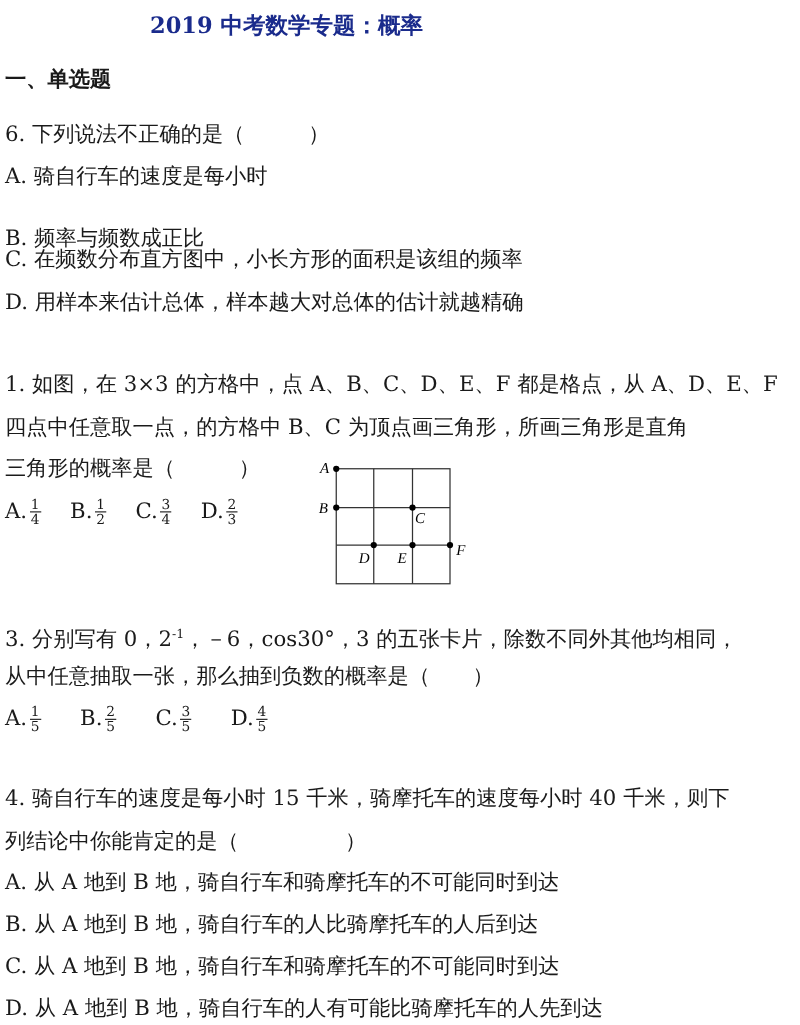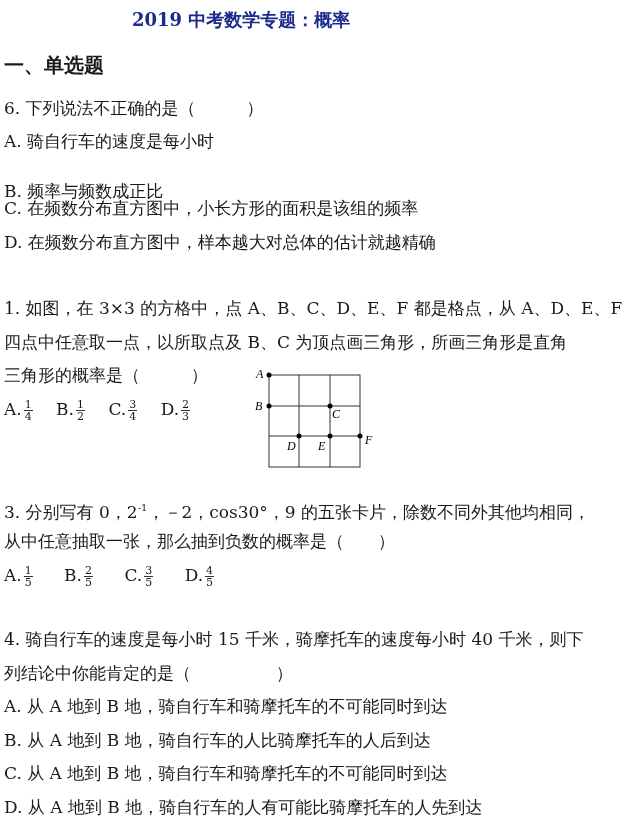--- a/index.html
+++ b/index.html
@@ -1,41 +1,41 @@
 <!DOCTYPE html>
 <html><head>
   <meta charset="utf-8">
   <style>
     html, body { margin:0; padding:0; background:#fff; }
     body { width:640px; height:820px; position:relative; overflow:hidden;
       font-family:"DejaVu Serif", "Liberation Serif", serif; color:#1a1a1a; }
     .line { position:absolute; left:4px; font-size:17px; line-height:22px; white-space:nowrap; }
-    .title { position:absolute; left:120px; top:8px; font-size:18px; color:#1a2b8c; font-weight:bold; white-space:nowrap;margin-left:12px; }
-    .section { position:absolute; left:4px; top:52px; font-size:20px; font-weight:bold; white-space:nowrap; }
+    .title { position:absolute; left:120px; top:8px; font-size:18px; color:#1a2b8c; font-weight:bold; white-space:nowrap; }
+    .section { position:absolute; left:4px; top:52px; font-size:17px; font-weight:bold; white-space:nowrap; }
     .frac { display:inline-block; vertical-align:middle; text-align:center; font-size:11px; line-height:11px; margin-left:2px; }
     .frac .num { display:block; border-bottom:1px solid #333; padding:0 1px; }
     .frac .den { display:block; padding:0 1px; }
     .opt { display:inline-block; margin-right:18px; }
     sup { font-size:10px; }
     #grid { position:absolute; left:250px; top:362px; }
   </style>
 </head>
 <body>
 
 <div class="title">2019 中考数学专题：概率</div>
 <div class="section">一、单选题</div>
 
 <div class="line" style="top:97px">6. 下列说法不正确的是（　　　）</div>
 <div class="line" style="top:130px">A. 骑自行车的速度是每小时</div>
 <div class="line" style="top:180px">B. 频率与频数成正比</div>
 <div class="line" style="top:197px">C. 在频数分布直方图中，小长方形的面积是该组的频率</div>
-<div class="line" style="top:231px">D. 在频数分布直方图中，样本越大对总体的估计就越精确</div>
+<div class="line" style="top:231px">D. 用样本来估计总体，样本越大对总体的估计就越精确</div>
 
 <div class="line" style="top:297px">1. 如图，在 3×3 的方格中，点 A、B、C、D、E、F 都是格点，从 A、D、E、F</div>
-<div class="line" style="top:331px">四点中任意取一点，以所取点及 B、C 为顶点画三角形，所画三角形是直角</div>
+<div class="line" style="top:331px">四点中任意取一点，的方格中 B、C 为顶点画三角形，所画三角形是直角</div>
 <div class="line" style="top:364px">三角形的概率是（　　　）</div>
 <div class="line" style="top:398px">
   <span class="opt"><span>A.</span><span class="frac"><span class="num">1</span><span class="den">4</span></span></span>
   <span class="opt"><span>B.</span><span class="frac"><span class="num">1</span><span class="den">2</span></span></span>
   <span class="opt"><span>C.</span><span class="frac"><span class="num">3</span><span class="den">4</span></span></span>
   <span class="opt"><span>D.</span><span class="frac"><span class="num">2</span><span class="den">3</span></span></span>
 </div>
 
 <svg id="grid" width="130" height="110" font-family="Liberation Serif, serif" font-style="italic" font-size="12">
   <g stroke="#333" stroke-width="1" fill="none">
@@ -54,21 +54,21 @@
     <circle cx="110" cy="74" r="2.5"></circle>
   </g>
   <text x="6" y="16">A</text>
   <text x="5" y="48">B</text>
   <text x="82" y="56">C</text>
   <text x="37" y="88">D</text>
   <text x="68" y="88">E</text>
   <text x="115" y="82">F</text>
 </svg>
 
-<div class="line" style="top:497px"><span>3. 分别写有 0，2</span><sup>-1</sup><span>，－2，cos30°，9 的五张卡片，除数不同外其他均相同，</span></div>
+<div class="line" style="top:497px"><span>3. 分别写有 0，2</span><sup>-1</sup><span>，－6，cos30°，3 的五张卡片，除数不同外其他均相同，</span></div>
 <div class="line" style="top:530px">从中任意抽取一张，那么抽到负数的概率是（　　）</div>
 <div class="line" style="top:564px">
   <span class="opt" style="margin-right:26px"><span>A.</span><span class="frac"><span class="num">1</span><span class="den">5</span></span></span>
   <span class="opt" style="margin-right:26px"><span>B.</span><span class="frac"><span class="num">2</span><span class="den">5</span></span></span>
   <span class="opt" style="margin-right:26px"><span>C.</span><span class="frac"><span class="num">3</span><span class="den">5</span></span></span>
   <span class="opt"><span>D.</span><span class="frac"><span class="num">4</span><span class="den">5</span></span></span>
 </div>
 
 <div class="line" style="top:628px">4. 骑自行车的速度是每小时 15 千米，骑摩托车的速度每小时 40 千米，则下</div>
 <div class="line" style="top:662px">列结论中你能肯定的是（　　　　　）</div>

